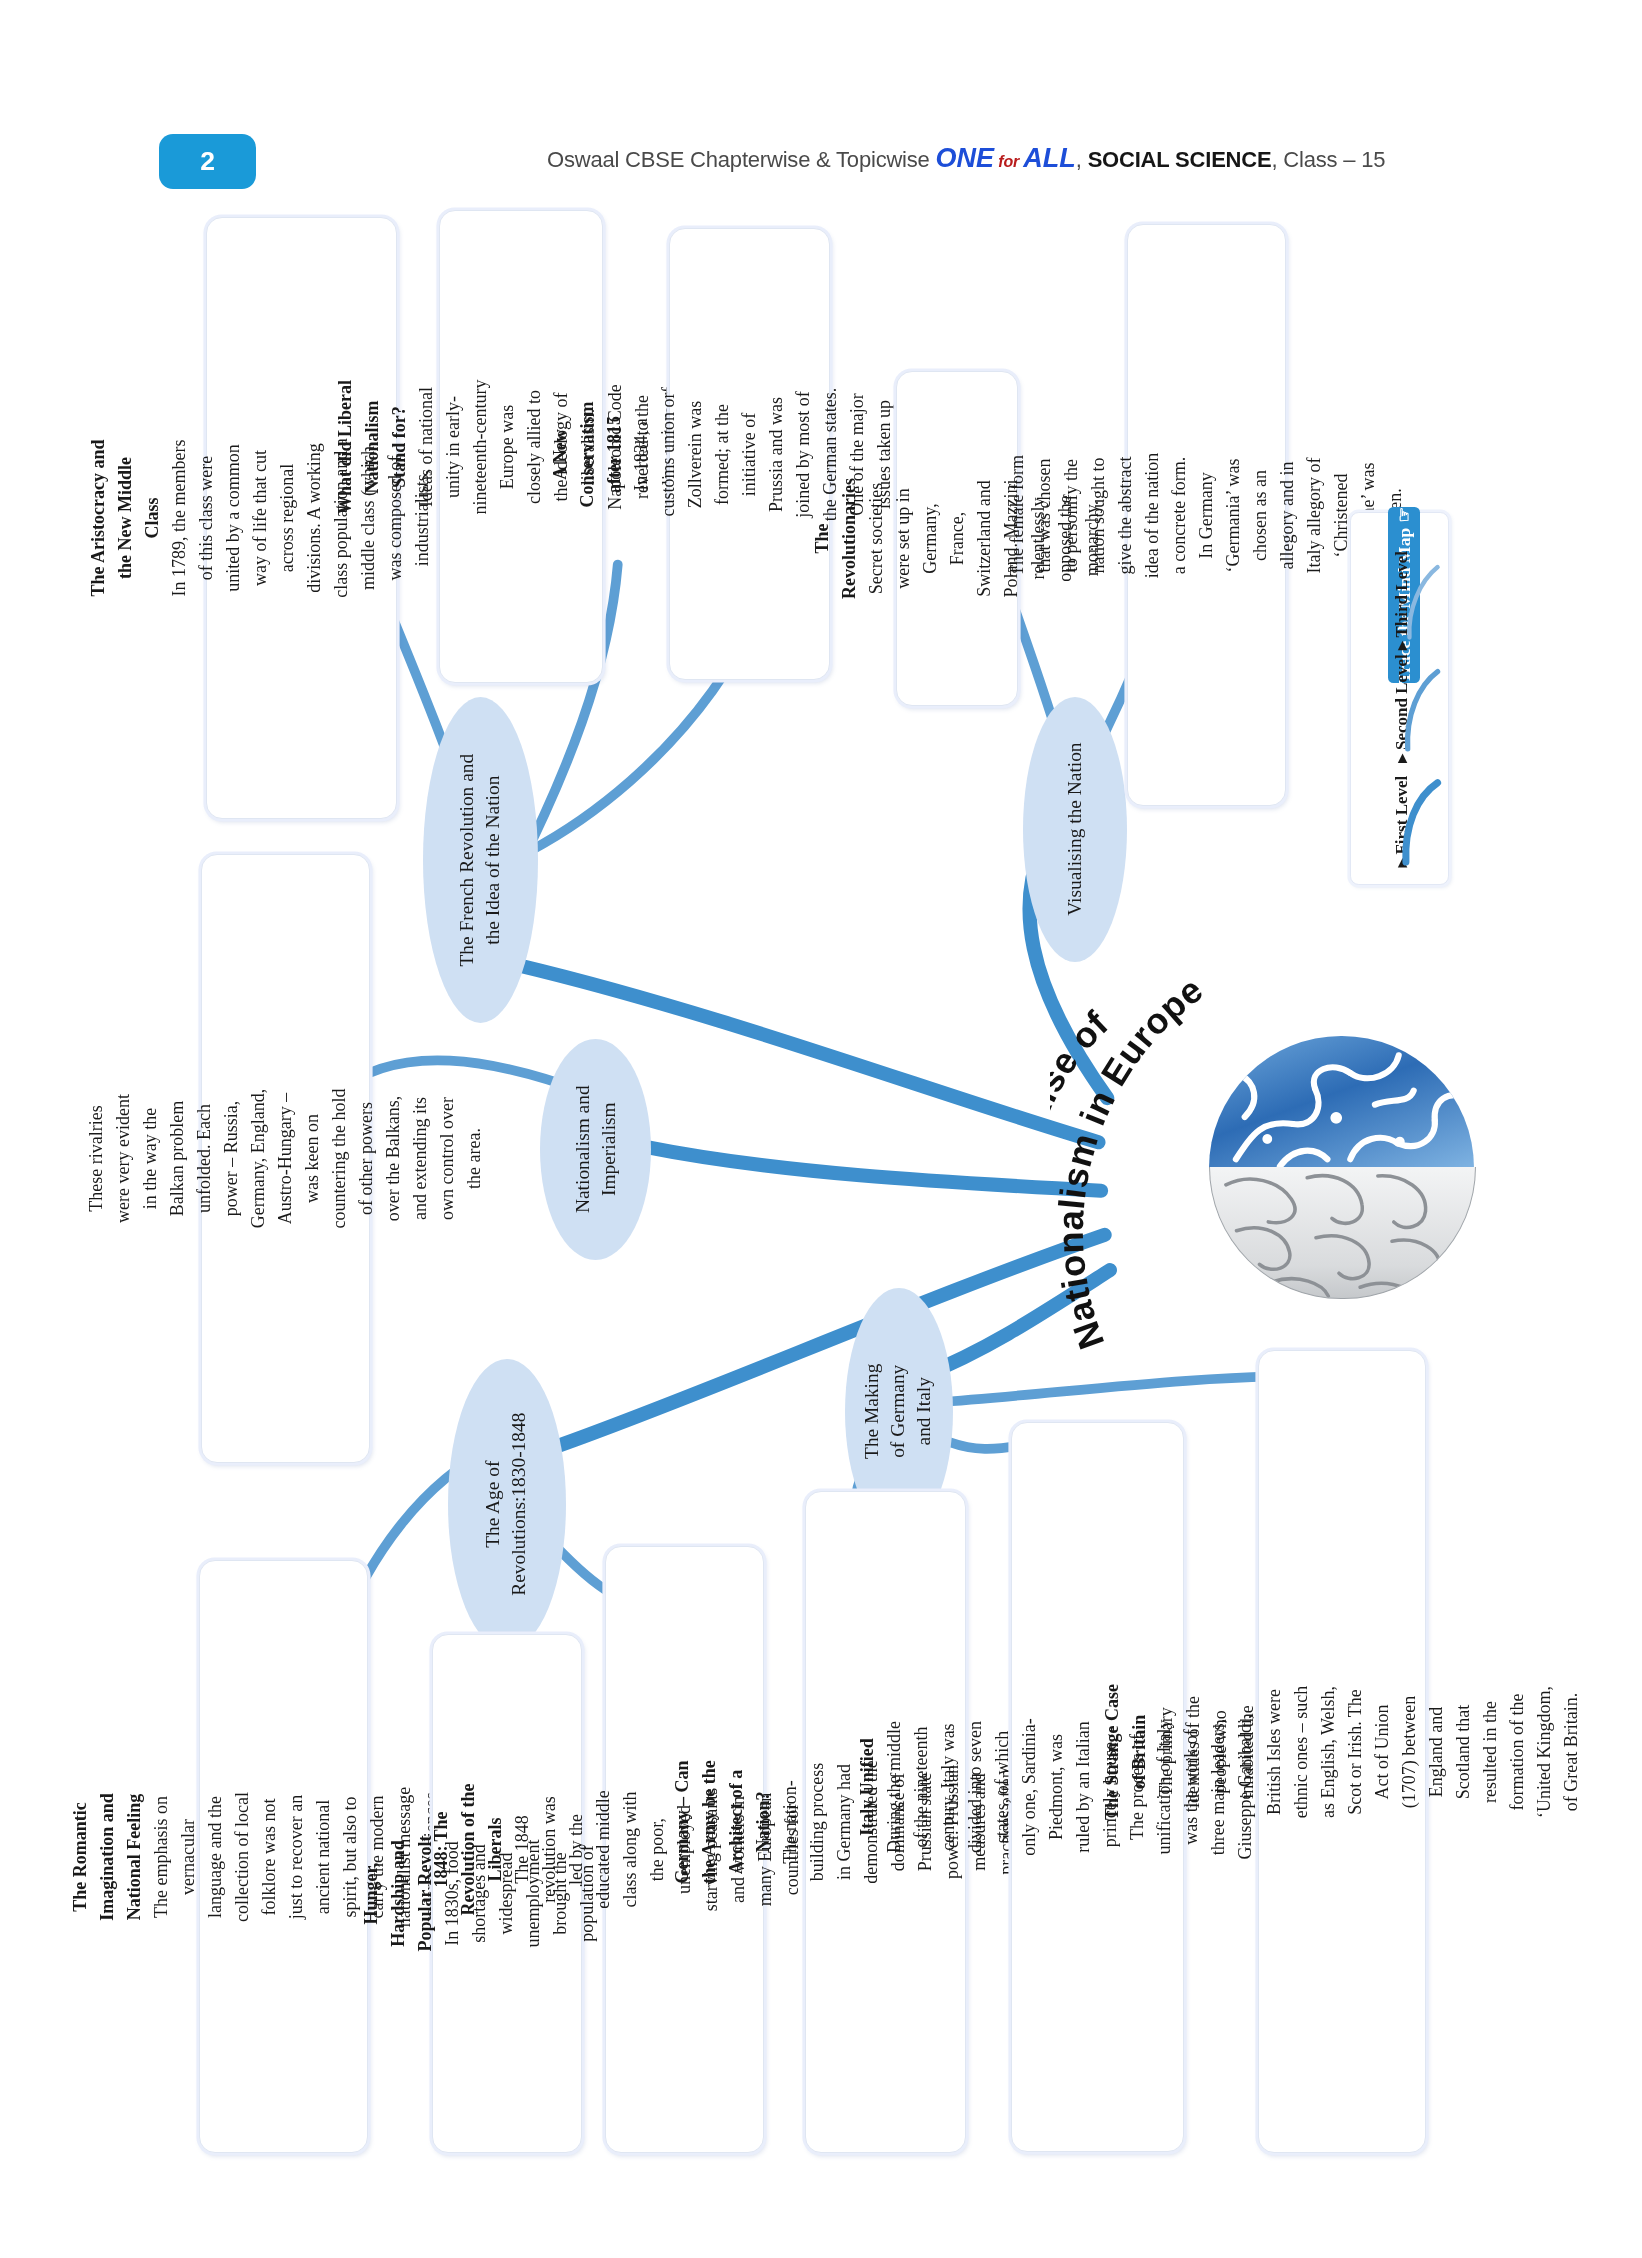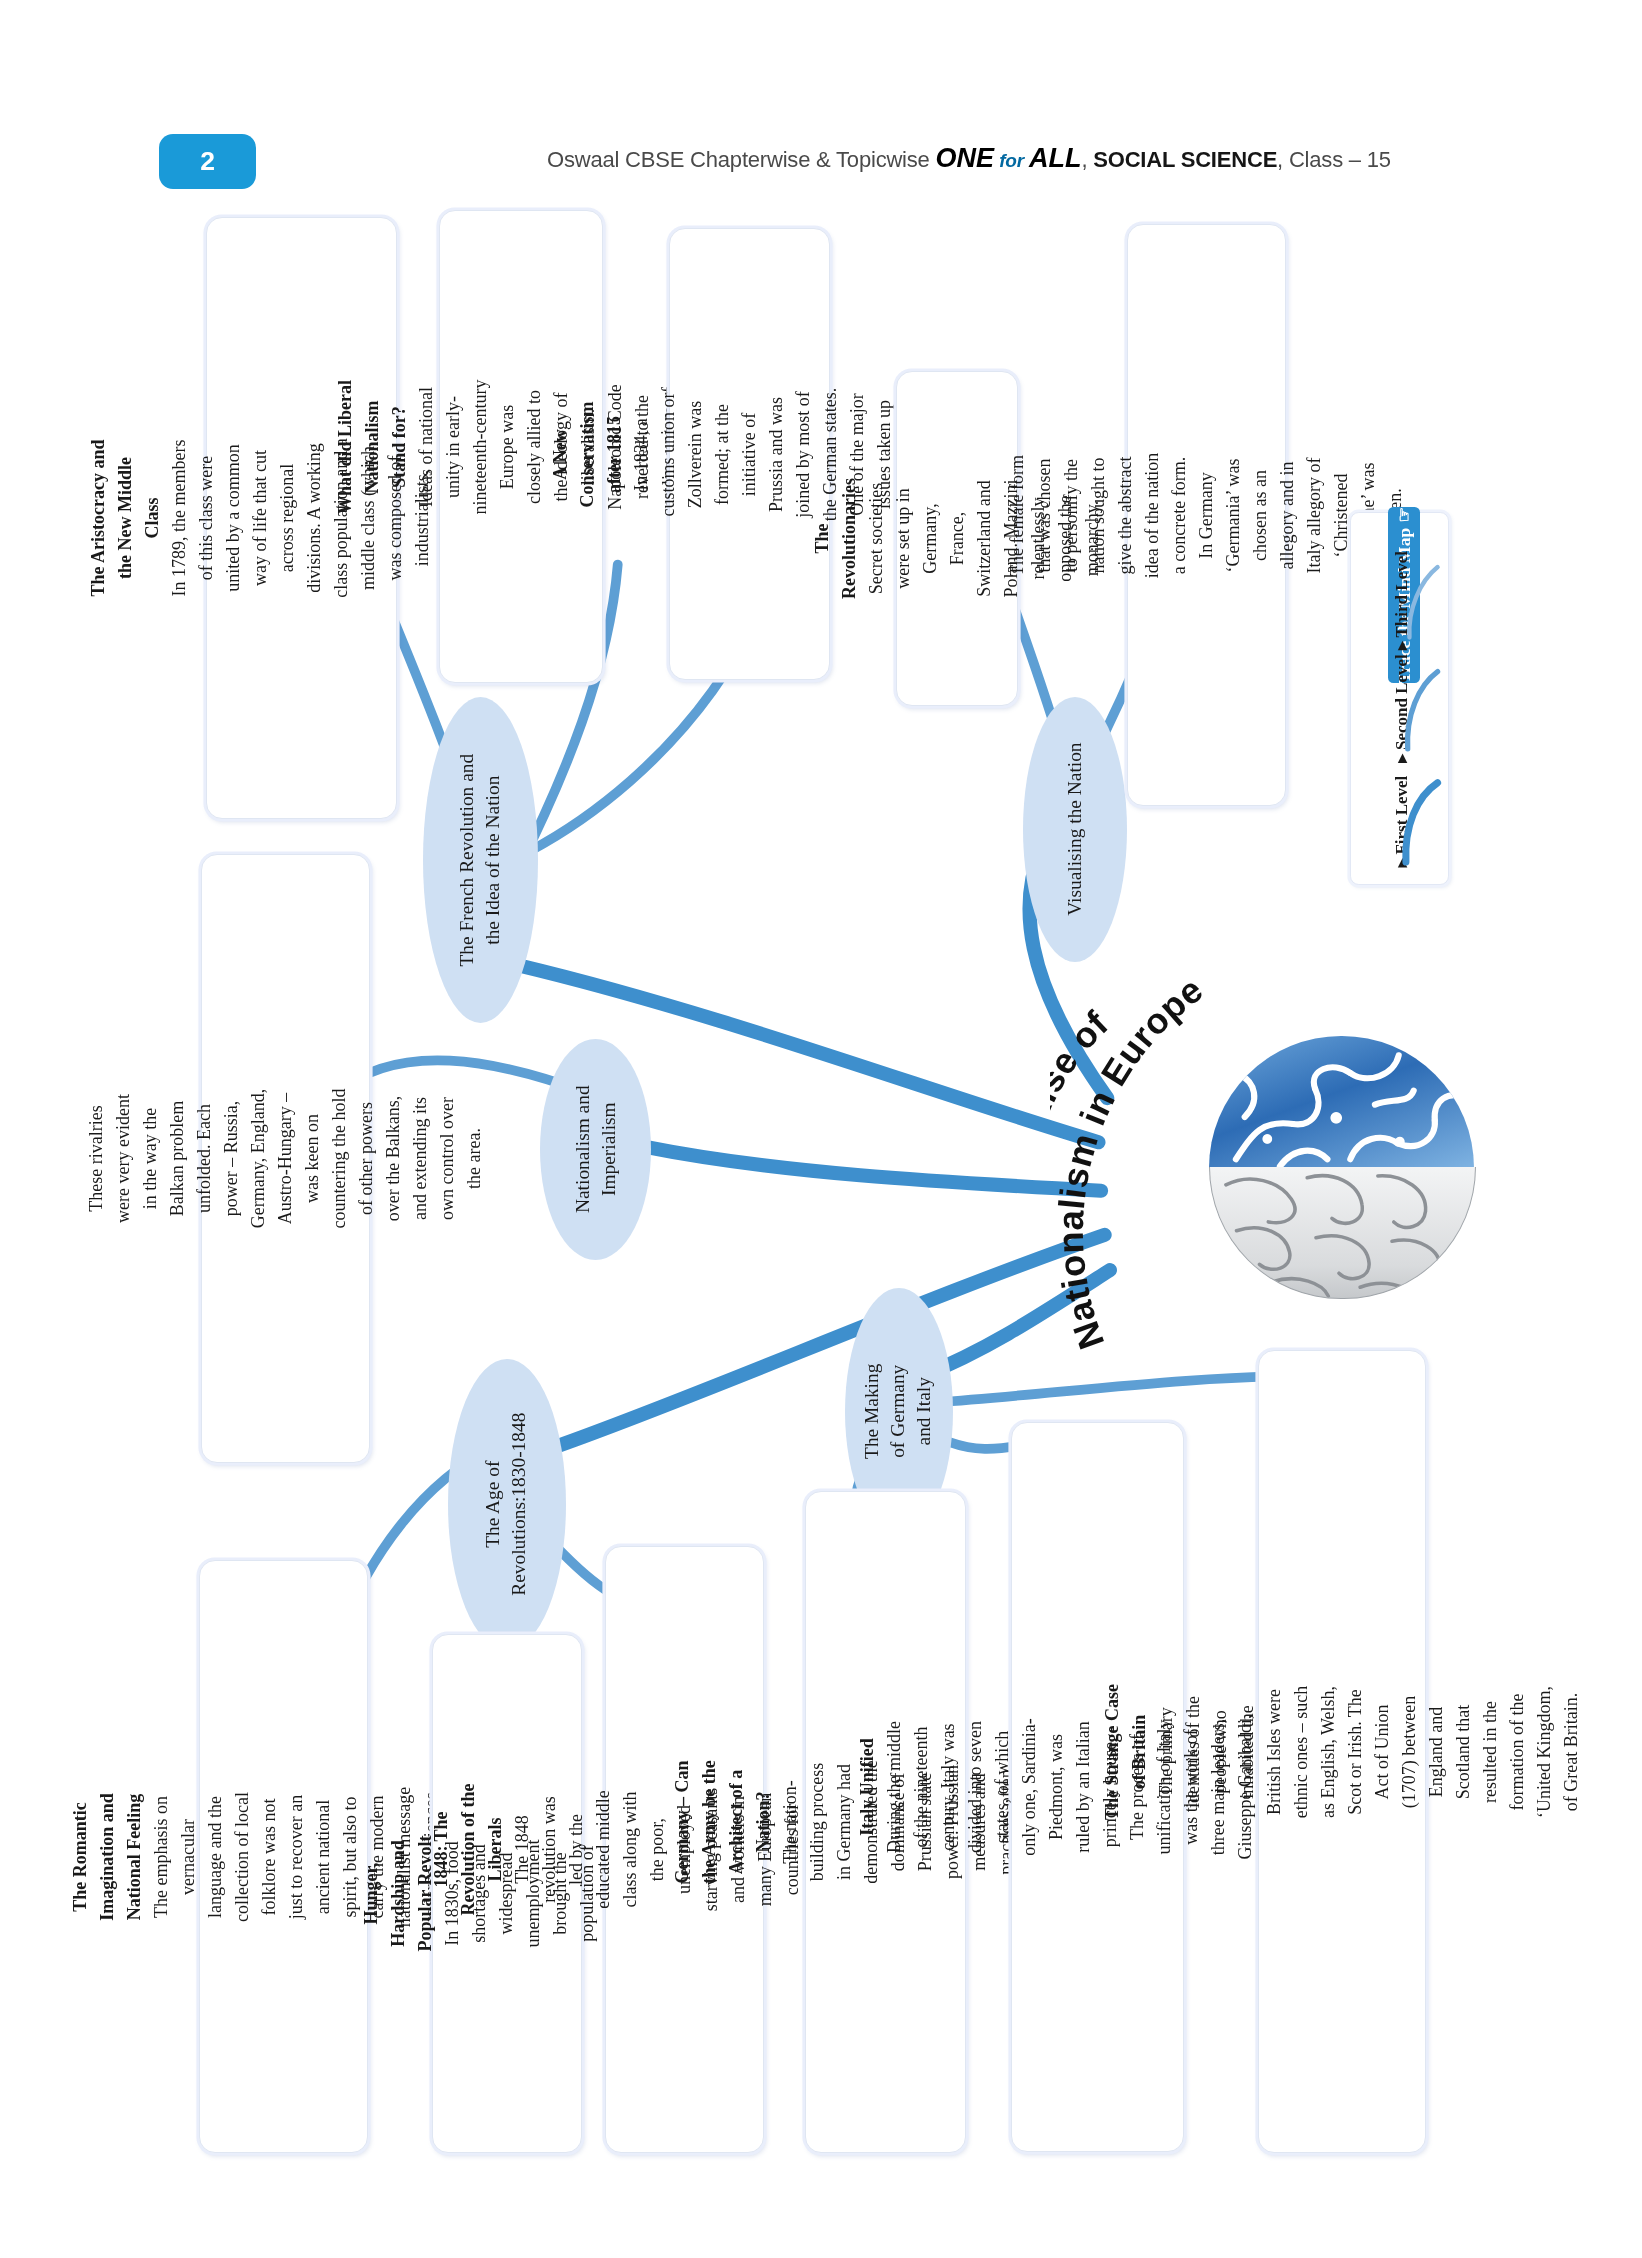--- a/index.html
+++ b/index.html
@@ -12,23 +12,23 @@
     background:#1a9ad8;border-radius:14px;
     display:flex;align-items:center;justify-content:center;
     color:#fff;font-family:"Liberation Sans",sans-serif;font-weight:bold;font-size:26.5px;
   }
   #header-title{
     position:absolute;left:547px;top:143px;width:988px;
     font-family:"Liberation Sans",sans-serif;font-size:22px;color:#4a4a4a;
     white-space:nowrap;letter-spacing:-0.2px;
   }
   #header-title .one,#header-title .all{
-    color:#000000;font-weight:bold;font-style:italic;font-size:27px;letter-spacing:0;
-  }
-  #header-title .forw{color:#0369a1;font-weight:bold;font-style:italic;font-size:19px;}
+    color:#1d4ed8;font-weight:bold;font-style:italic;font-size:27px;letter-spacing:0;
+  }
+  #header-title .forw{color:#b91c1c;font-weight:bold;font-style:italic;font-size:16px;}
   #header-title .ss{color:#161616;font-weight:bold;}
 
   
   .card{
     position:absolute;background:#ffffff;border:0.9px solid #dfe6f2;
     border-radius:16px;box-sizing:border-box;
     box-shadow:0 0 0 2.6px #e9eefb, 1.8px 2.6px 5.3px rgba(80,110,170,.22);
     padding:10.6px 12.4px;
     display:flex;align-items:center;justify-content:center;
   }

